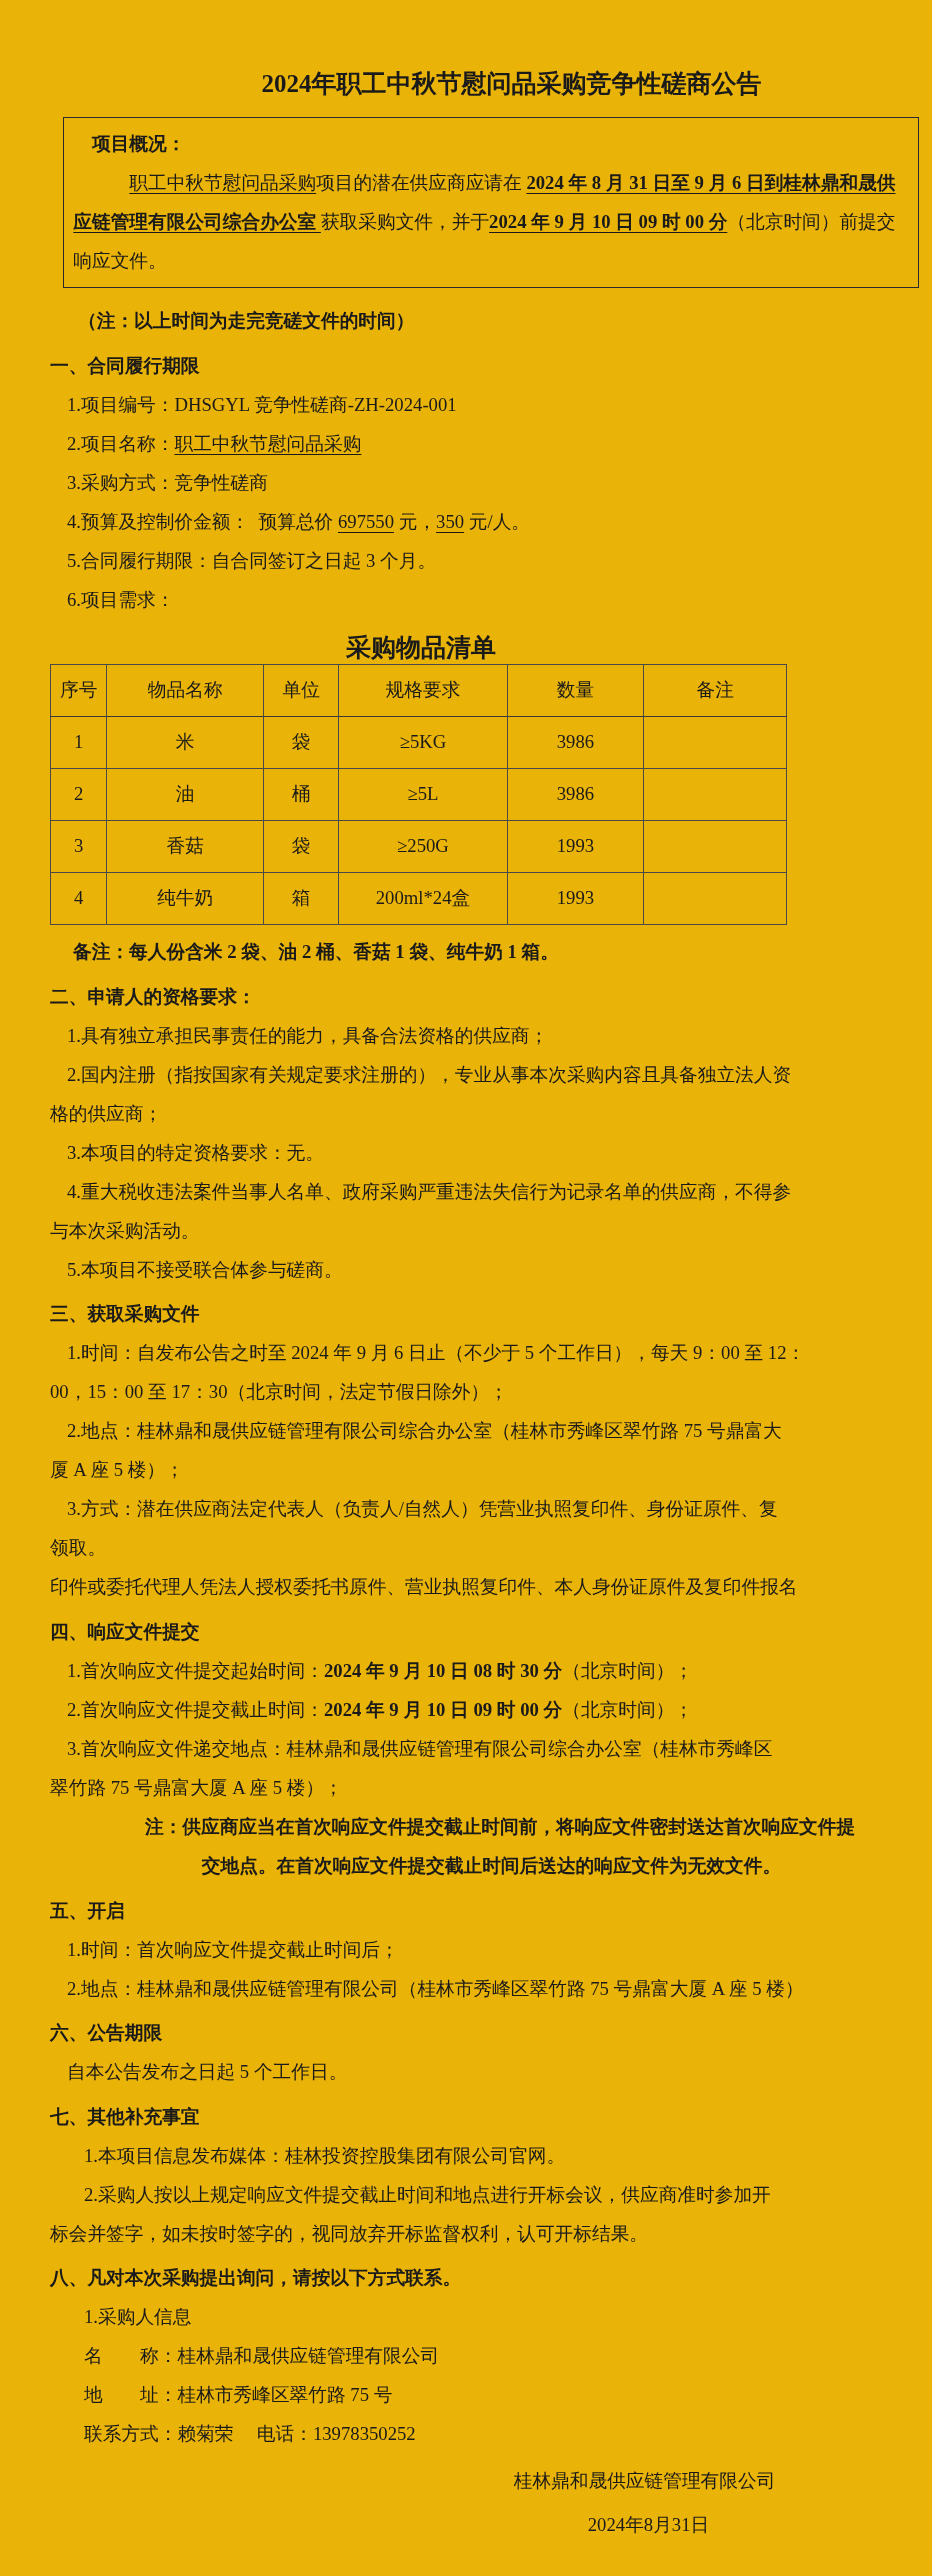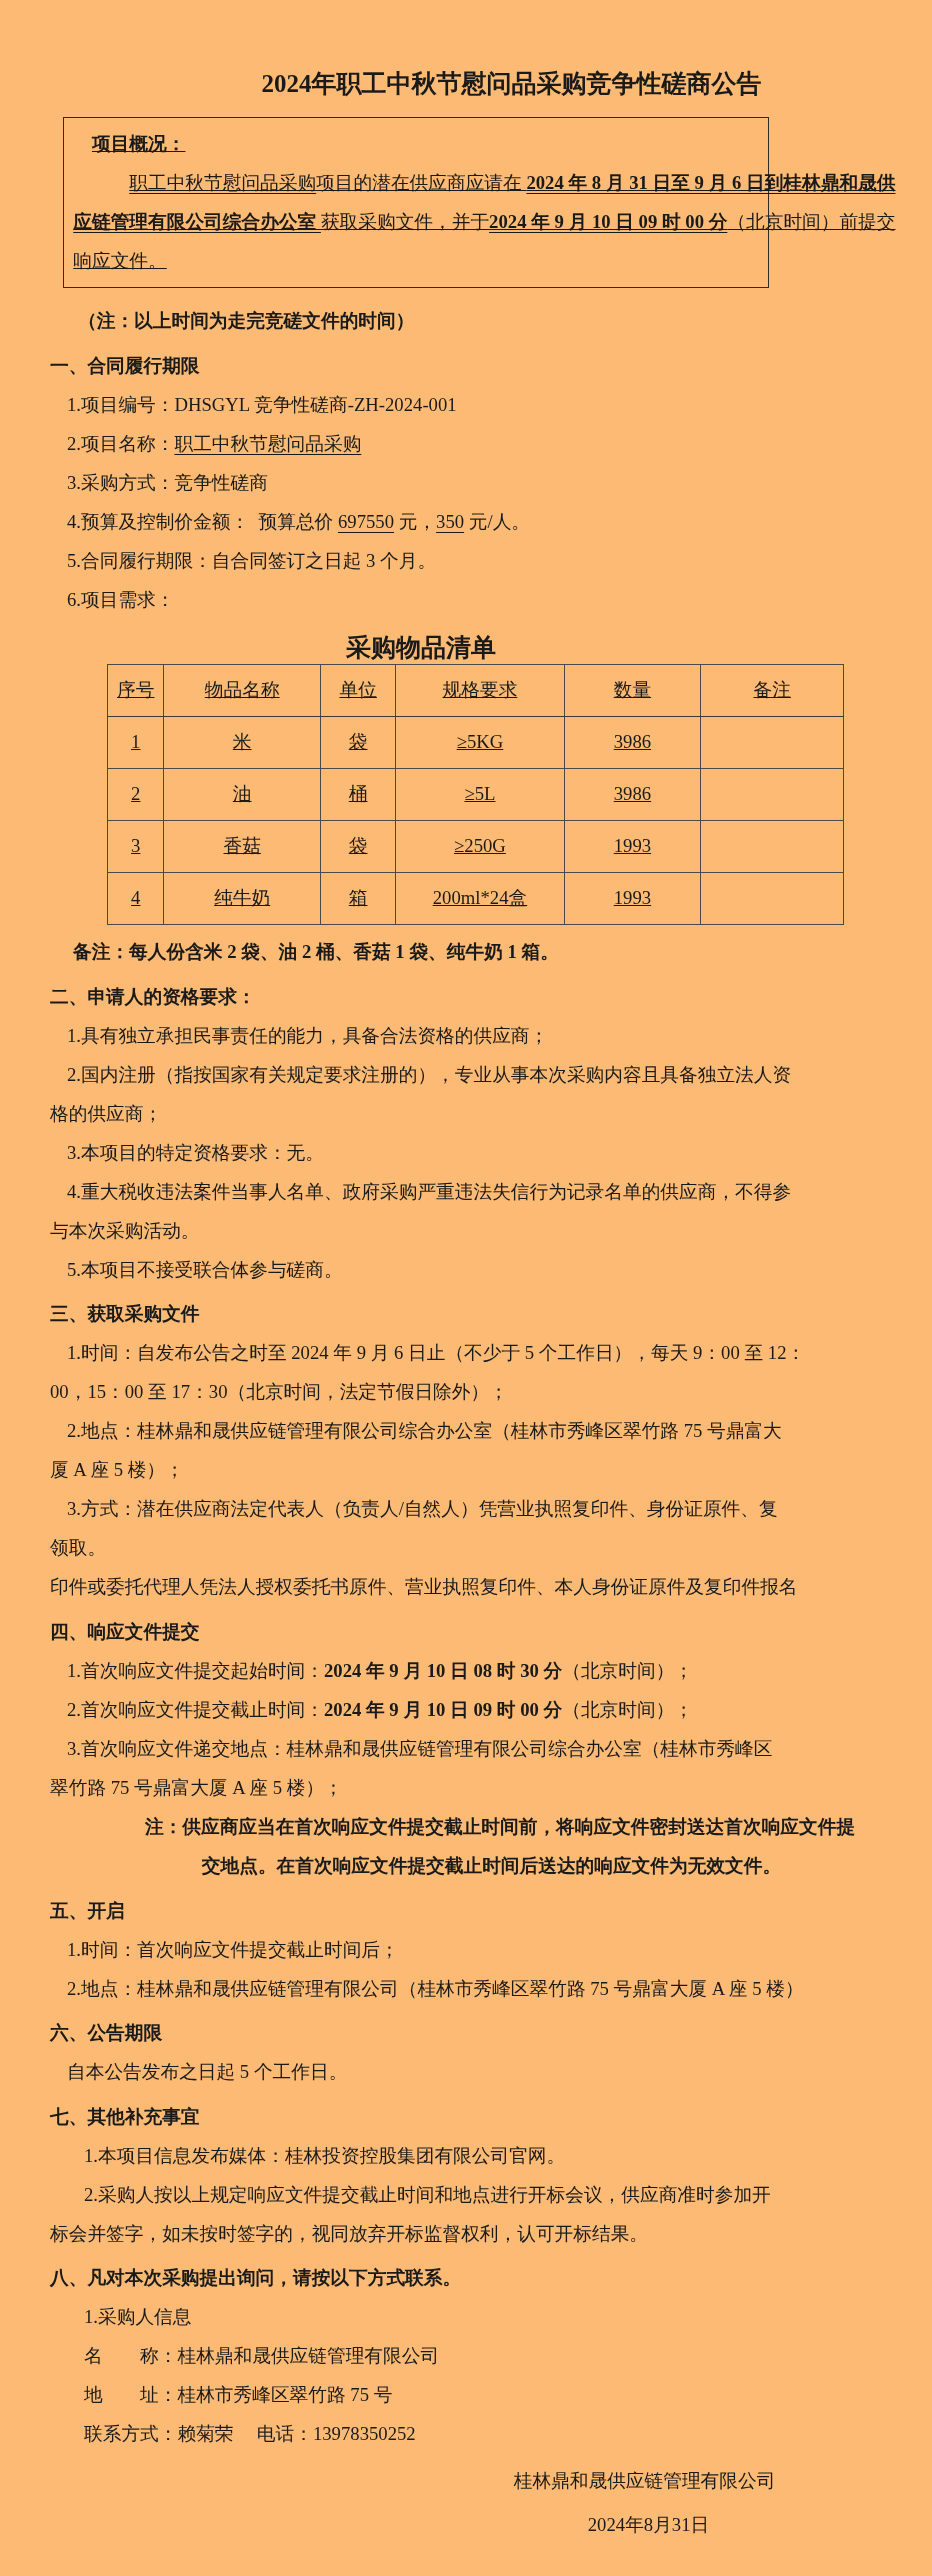--- a/index.html
+++ b/index.html
@@ -1,40 +1,39 @@
 <!DOCTYPE html>
 <html style="font-size:15px"><head>
 <meta charset="utf-8">
 <style>
   html,body{margin:0;padding:0;background:#fff;}
   .page{
     position:relative;
     width:933px;height:2576px;
     margin:0 auto;
-    background:#fdba74;
+    background:#eab308;
     color:#1a1a1a;
     font-family:"Liberation Serif","DejaVu Serif",serif;
     overflow:hidden;
   }
   .doc-title{
     padding-top:65px;
     font-size:25px;
     font-weight:700;
     line-height:37px;
     text-align:center;
     transform:translateX(45px);
     white-space:pre;
   }
   .overview-box{
     margin:15px 0 0 63px;
-    width:706px;
+    width:856px;
     box-sizing:border-box;
     border:1.9px solid #2b2b2b;
     padding:5.6px 24px 7.5px 9.3px;
-    text-decoration:underline;
   }
   .line{
     font-size:18.7px;
     line-height:39px;
     white-space:pre;
   }
   .box-heading{font-weight:700;padding-left:18.7px;}
   .box-p1{text-indent:56px;}
   .content{padding:0 0 0 50px;}
   .h{font-weight:700;margin-top:5.6px;}
@@ -46,25 +45,23 @@
   .bu{font-weight:700;text-decoration:underline;text-underline-offset:3.7px;}
   .table-title{
     margin-top:13px;
     font-size:25px;
     font-weight:700;
     line-height:32px;
     text-align:center;
     width:742px;
   }
   table.goods{
-    margin-left:57px;
     width:737px;
     border-collapse:collapse;
     table-layout:fixed;
-    text-decoration:underline;
   }
   table.goods td{
     border:0.9px solid #4a4a4a;
     height:51px;
     text-align:center;
     vertical-align:middle;
     font-size:18.7px;
     padding:0;
   }
   table.goods{border:1.9px solid #3a3a3a;}

